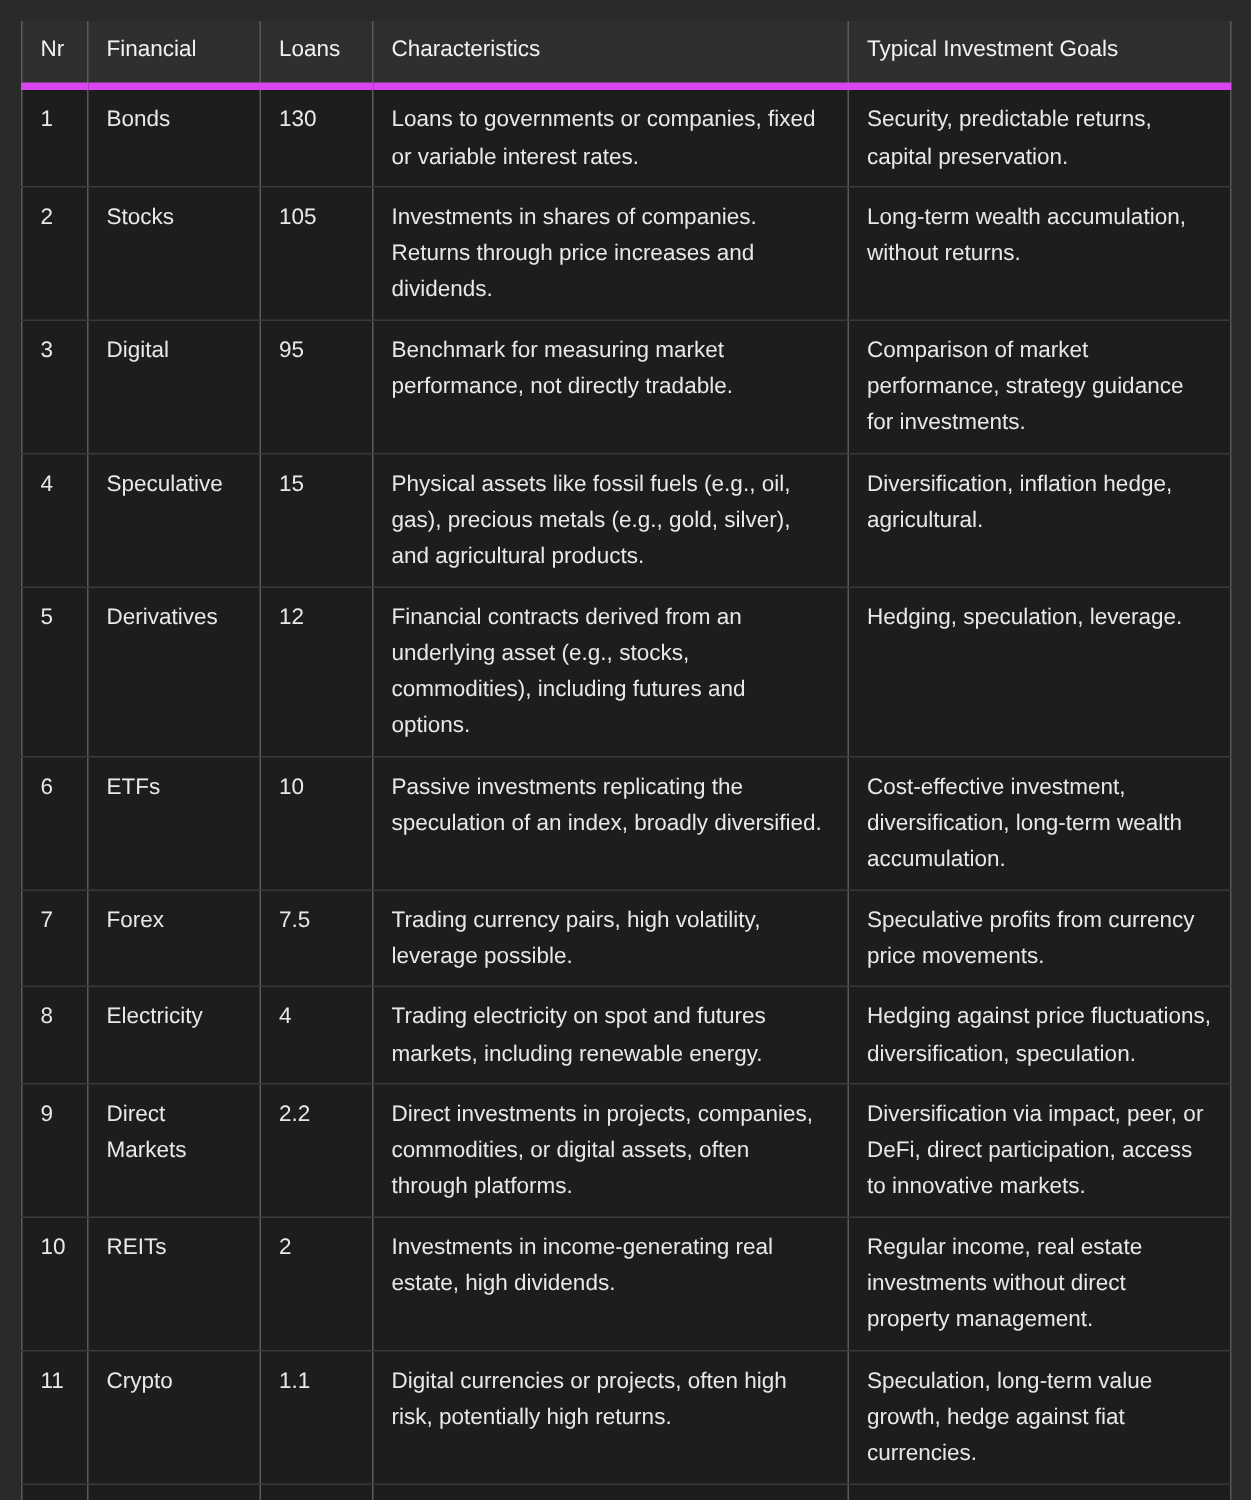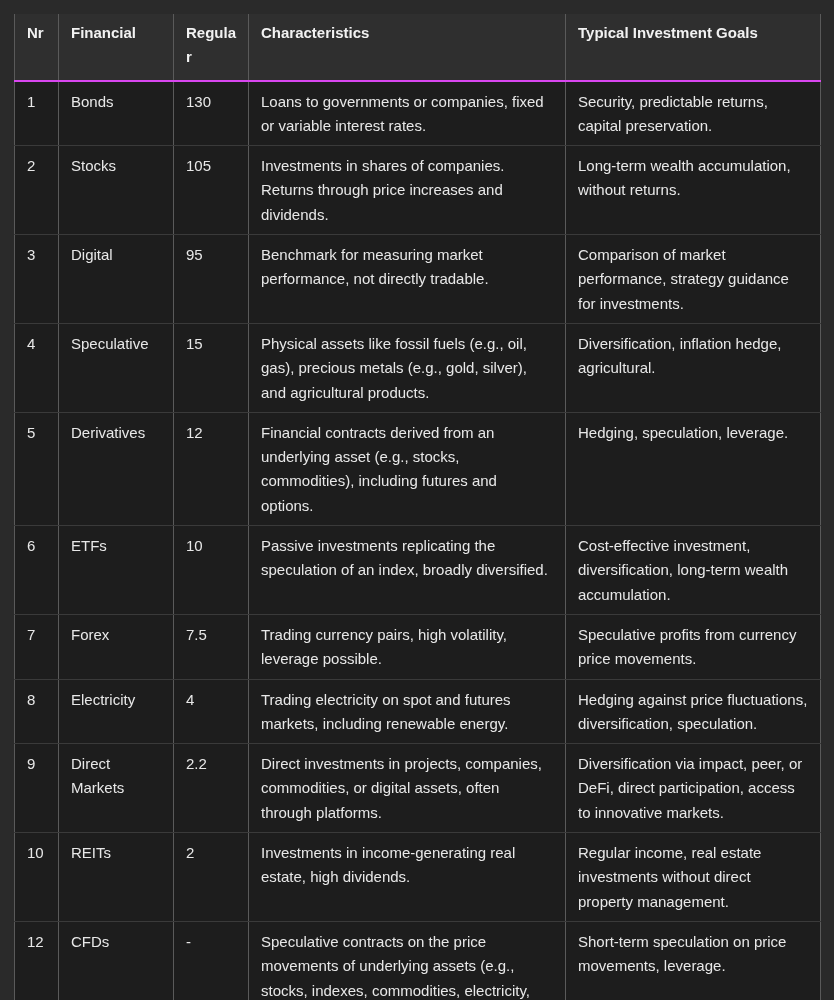--- a/index.html
+++ b/index.html
@@ -27,22 +27,22 @@
     vertical-align: top;
     padding: 8px 12px 7px 12px;
     line-height: 1.62;
     border-left: 1px solid #5a5a5a;
     border-right: 1px solid #5a5a5a;
     word-wrap: break-word;
   }
   table.data-table th {
     background: #2f2f2f;
     color: #f2f2f2;
-    font-weight: 700;
-    border-bottom: 2px solid #d946ef;
+    font-weight: 400;
+    border-bottom: 5px solid #d946ef;
     padding-top: 7px;
     padding-bottom: 10px;
   }
   table.data-table td {
     background: #1d1d1d;
     border-top: 1px solid #3a3a3a;
     border-bottom: 1px solid #3a3a3a;
   }
   
   table.data-table col.col-nr               { width: 44px;  }
@@ -60,21 +60,21 @@
       <col class="col-nr">
       <col class="col-category">
       <col class="col-market">
       <col class="col-characteristics">
       <col class="col-goals">
     </colgroup>
     <thead>
       <tr id="header-row">
           <th>Nr</th>
           <th>Financial</th>
-          <th>Regular</th>
+          <th>Loans</th>
           <th>Characteristics</th>
           <th>Typical Investment Goals</th>
         </tr>
     </thead>
     <tbody id="table-body">
         <tr>
           <td>1</td>
           <td>Bonds</td>
           <td>130</td>
           <td>Loans to governments or companies, fixed or variable interest rates.</td>
@@ -137,20 +137,27 @@
           <td>Diversification via impact, peer, or DeFi, direct participation, access to innovative markets.</td>
         </tr>
         <tr>
           <td>10</td>
           <td>REITs</td>
           <td>2</td>
           <td>Investments in income-generating real estate, high dividends.</td>
           <td>Regular income, real estate investments without direct property management.</td>
         </tr>
         <tr>
+          <td>11</td>
+          <td>Crypto</td>
+          <td>1.1</td>
+          <td>Digital currencies or projects, often high risk, potentially high returns.</td>
+          <td>Speculation, long-term value growth, hedge against fiat currencies.</td>
+        </tr>
+        <tr>
           <td>12</td>
           <td>CFDs</td>
           <td>-</td>
           <td>Speculative contracts on the price movements of underlying assets (e.g., stocks, indexes, commodities, electricity, currencies).</td>
           <td>Short-term speculation on price movements, leverage.</td>
         </tr>
       </tbody>
   </table>
 </div>
 

